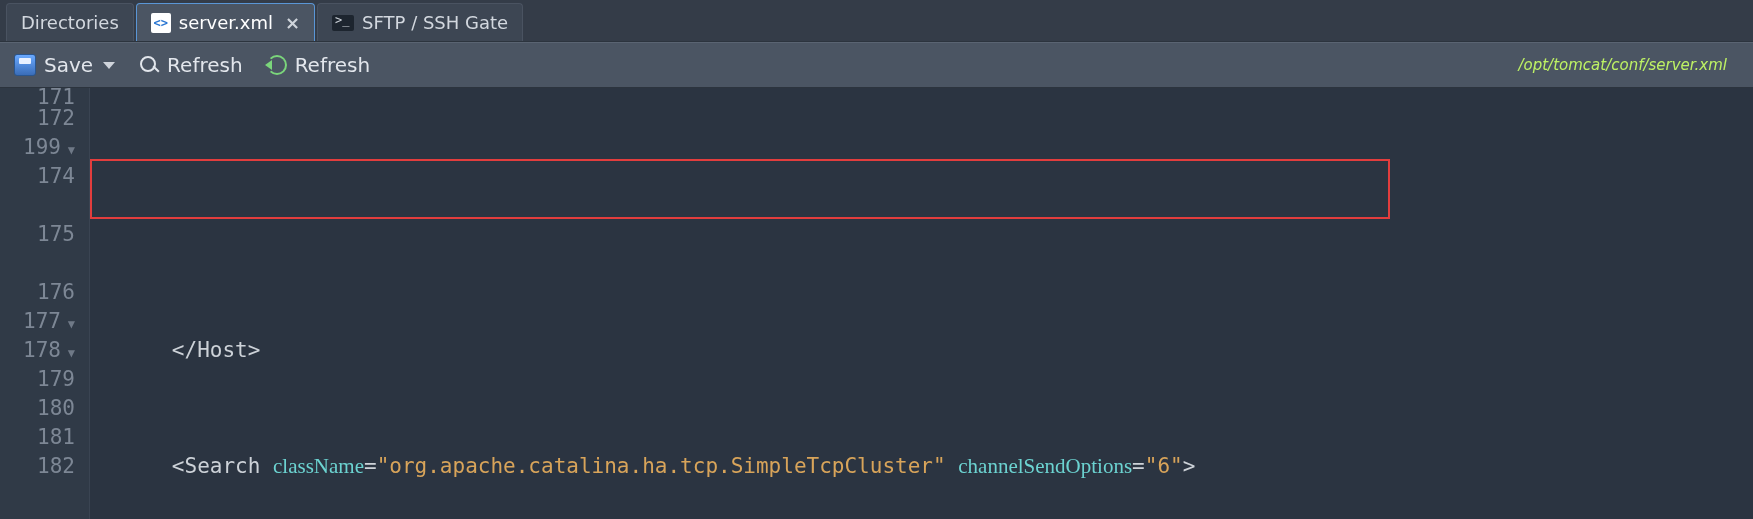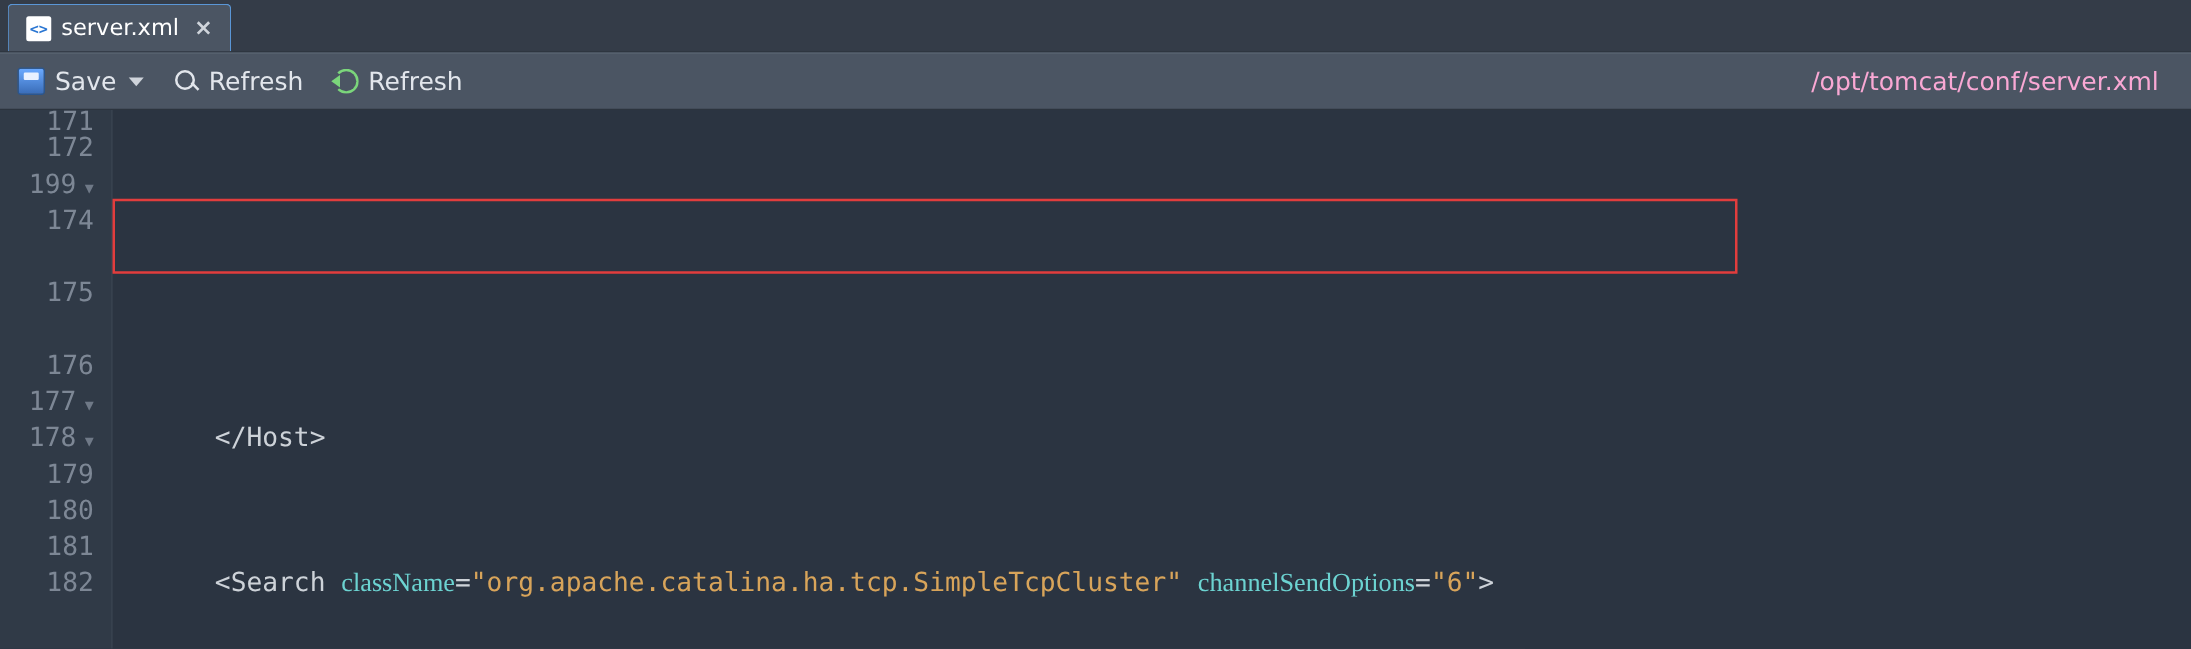--- a/index.html
+++ b/index.html
@@ -137,22 +137,23 @@
   }
   .ico-refresh::after{
     content:""; position:absolute; left:-4px; top:3px;
     border-top:5px solid transparent;
     border-bottom:5px solid transparent;
     border-right:7px solid #7bd67b;
   }
 
   .path {
     margin-left: auto;
-    color: #f9a8d4;
-    font-size: 20px;
+    font-style: italic;
+    color: #bef264;
+    font-size: 15px;
     padding-right: 12px;
   }
 
   
   .editor {
     display: flex;
     height: calc(100% - 88px);
     background: #2b3441;
     font-family: "DejaVu Sans Mono","Consolas","Menlo",monospace;
     font-size: 21px;
@@ -190,24 +191,31 @@
   .hlbox {
     position: absolute;
     border: 2px solid #e23d3d;
     pointer-events: none;
   }
 </style>
 </head>
 <body>
 
 <div class="tabstrip">
+  <div class="tab">
+    <span>Directories</span>
+  </div>
   <div class="tab active">
     <span class="ico-xml">&lt;&gt;</span>
     <span>server.xml</span>
     <span class="close">×</span>
+  </div>
+  <div class="tab">
+    <span class="ico-ssh"></span>
+    <span>SFTP / SSH Gate</span>
   </div>
 </div>
 
 <div class="toolbar">
   <div class="tool">
     <span class="ico-save"></span>
     <span>Save</span>
     <span class="chev"></span>
   </div>
   <div class="tool">

